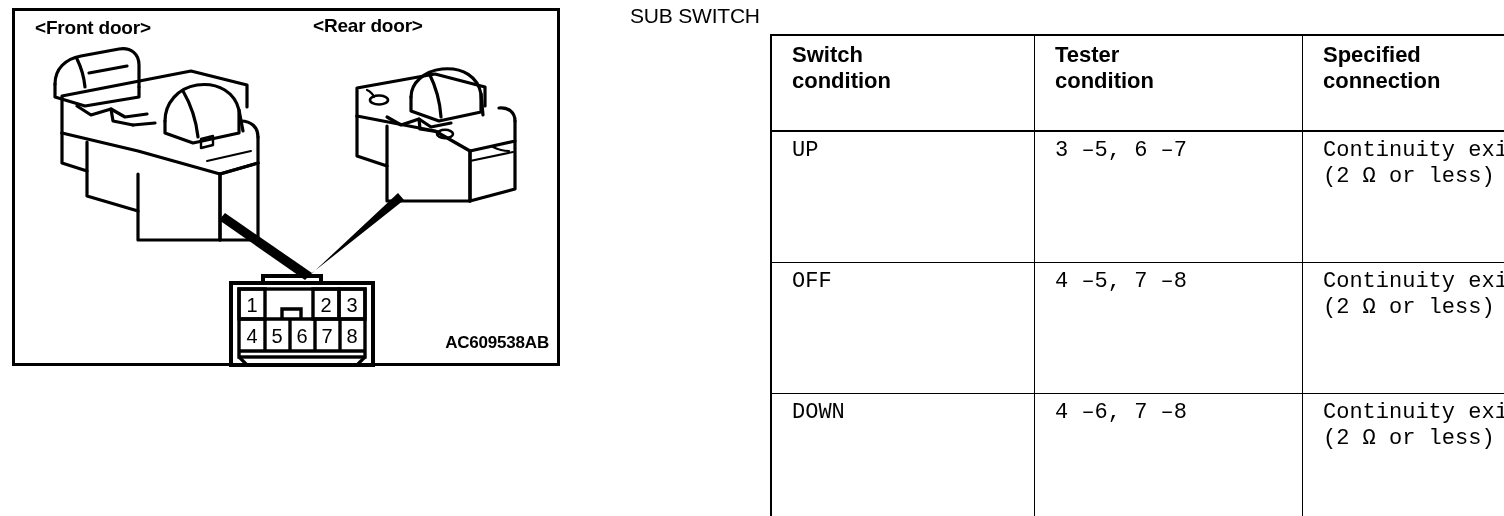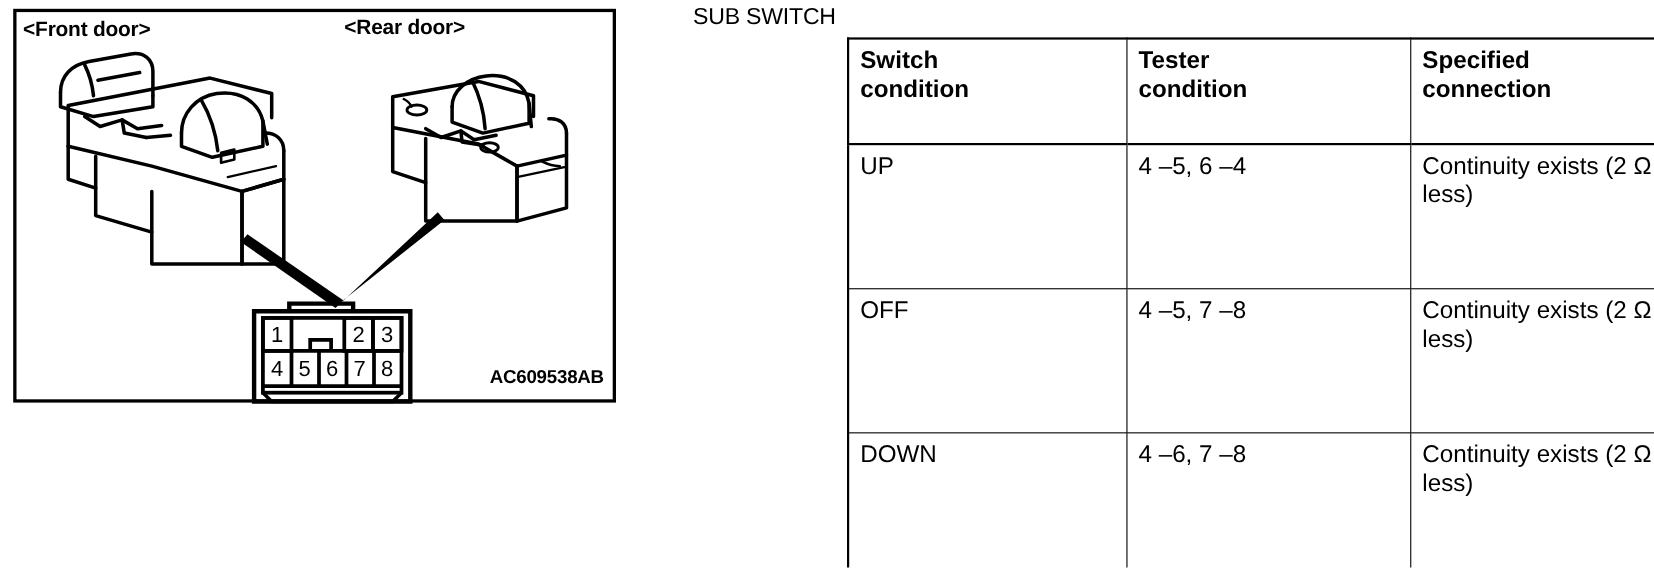--- a/index.html
+++ b/index.html
@@ -29,21 +29,21 @@
   }
 
   .door-label {
     position: absolute;
     font-size: 19px;
     font-weight: bold;
     letter-spacing: -0.2px;
     white-space: nowrap;
     line-height: 1;
   }
-  #label-front-door { left: 6px;  top: 7px; }
+  #label-front-door { left: 20px;  top: 7px; }
   #label-rear-door  { left: 298px; top: 5px; }
 
   #switch-art {
     position: absolute;
     left: 0; top: 0;
     width: 542px;
     height: 352px;
   }
 
   
@@ -89,32 +89,32 @@
     position: absolute;
     left: 770px;
     top: 34px;
     width: 708px;
     border-collapse: collapse;
     table-layout: fixed;
   }
   #spec-table td, #spec-table th {
     border: 1px solid #000;
     vertical-align: top;
-    padding: 6px 9px 6px 10px;
+    padding: 6px 9px 6px 20px;
     font-size: 22px;
     line-height: 1.16;
     font-weight: normal;
     text-align: left;
     background: #fff;
   }
   #spec-table thead th {
     font-weight: bold;
     height: 82px;
   }
-  #spec-table tbody td { height: 118px; }
+  #spec-table tbody td { height: 118px; font-family: Liberation Mono, monospace; }
 
   #spec-table { border: 2px solid #000; }
   #spec-table thead tr th { border-bottom: 2px solid #000; }
   #spec-table tbody tr td { border-top: 1px solid #000; }
 
   .col-pos  { width: 233px; }
   .col-test { width: 238px; margin-left: 44px; }
   .col-spec { width: 237px; }
 </style>
 </head>
@@ -251,21 +251,21 @@
       </th>
       <th class="col-spec">
         <span>Specified</span><br>
         <span>connection</span>
       </th>
     </tr>
   </thead>
   <tbody>
     <tr>
       <td>UP</td>
-      <td>4 –5, 6 –4</td>
+      <td>3 –5, 6 –7</td>
       <td>Continuity exists (2 Ω or less)</td>
     </tr>
     <tr>
       <td>OFF</td>
       <td>4 –5, 7 –8</td>
       <td>Continuity exists (2 Ω or less)</td>
     </tr>
     <tr>
       <td>DOWN</td>
       <td>4 –6, 7 –8</td>

